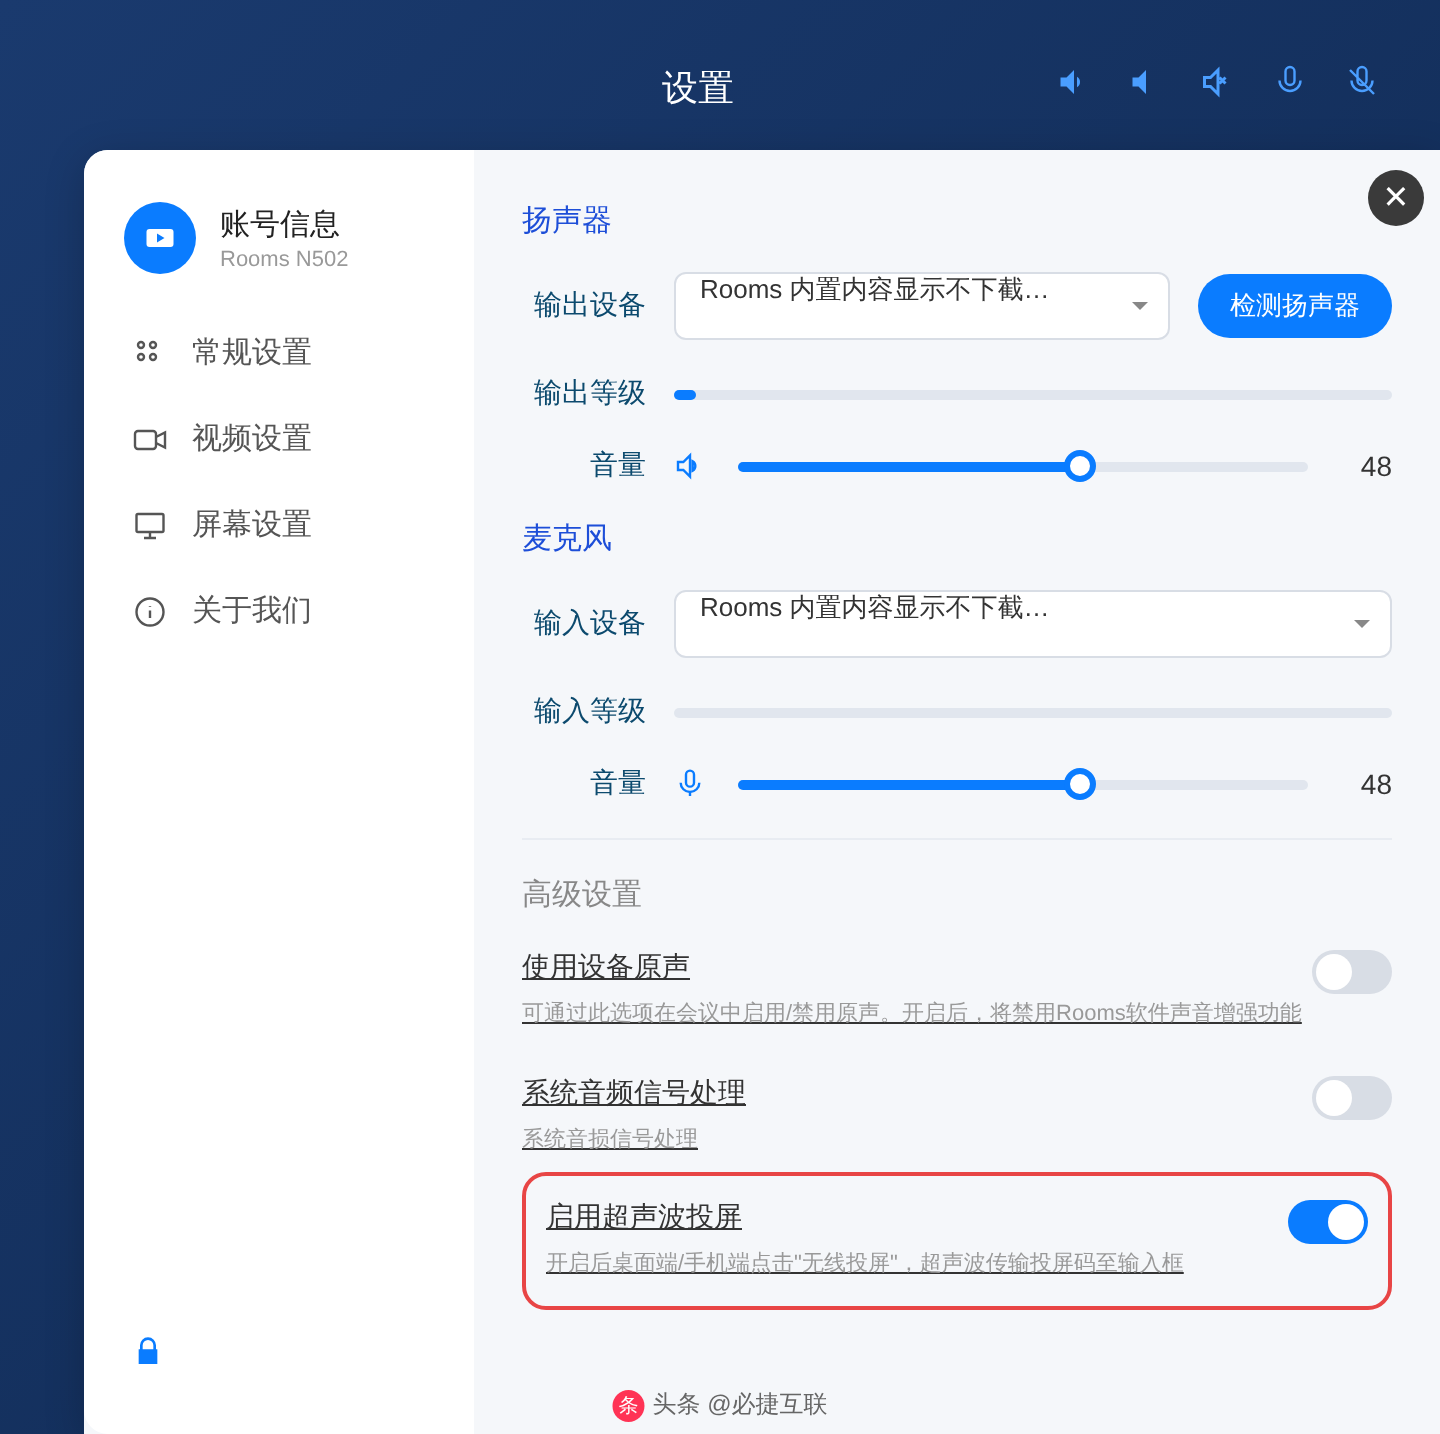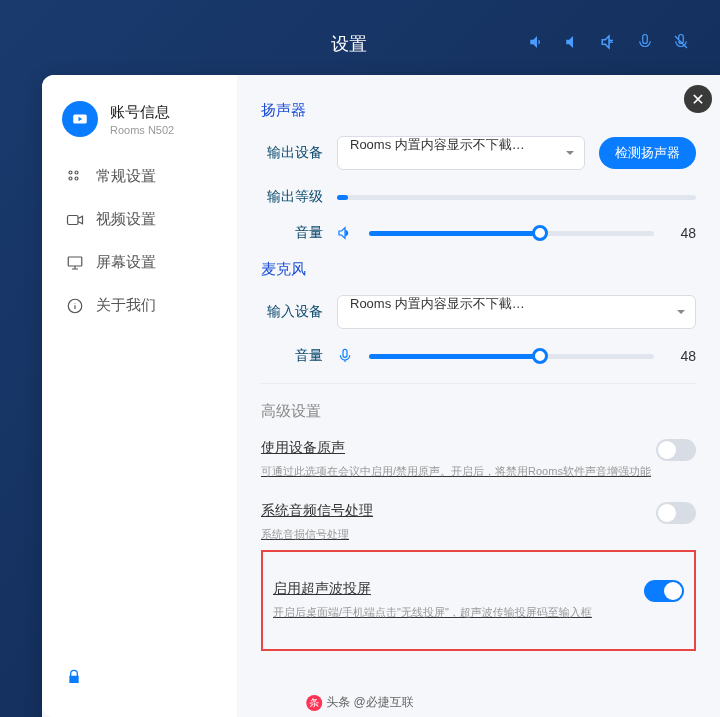--- a/index.html
+++ b/index.html
@@ -57,21 +57,21 @@
 .adv-label { font-size: 14px; color: #333; margin-bottom: 6px; }
 .adv-desc { font-size: 11px; color: #999; line-height: 1.5; }
 
 .toggle { width: 40px; height: 22px; border-radius: 11px; position: relative; cursor: pointer; flex-shrink: 0; }
 .toggle.off { background: #d8dde5; }
 .toggle.on { background: #0a7cff; }
 .toggle::after { content: ""; position: absolute; width: 18px; height: 18px; border-radius: 50%; background: #fff; top: 2px; transition: .2s; }
 .toggle.off::after { left: 2px; }
 .toggle.on::after { left: 20px; }
 
-.highlight-box { border: 2px solid #e84545; border-radius: 0; padding: 28px 10px; margin-top: 4px; }
+.highlight-box { border: 2px solid #e84545; border-radius: 12px; padding: 12px 10px; margin-top: 4px; }
 .highlight-box .adv-row { margin-bottom: 0; }
 
 .watermark { position: absolute; bottom: 6px; left: 50%; transform: translateX(-50%); font-size: 12px; color: #666; display: flex; align-items: center; gap: 4px; z-index: 20; }
 .watermark-ico { width: 16px; height: 16px; border-radius: 50%; background: #ff3355; color: #fff; font-size: 10px; display: flex; align-items: center; justify-content: center; }
 </style>
 </head>
 <body>
 
 <div class="topbar">
   <div class="topbar-title">设置</div>
@@ -180,20 +180,26 @@
     </div>
 
     <div class="section-title">麦克风</div>
     <div class="row">
       <span class="row-label">输入设备</span>
       <div class="select">
           <span>Rooms 内置内容显示不下截…</span>
         </div>
     </div>
     <div class="row">
+      <span class="row-label">输入等级</span>
+      <div class="level-bar">
+          <div class="level-fill" style="width:0%"></div>
+        </div>
+    </div>
+    <div class="row">
       <span class="row-label">音量</span>
       <span class="vol-icon">
           <svg viewBox="0 0 24 24">
             <path d="M12 2a3 3 0 0 0-3 3v6a3 3 0 0 0 6 0V5a3 3 0 0 0-3-3zm7 9a7 7 0 0 1-14 0M12 18v3"></path>
           </svg>
         </span>
       <div class="slider">
         <div class="slider-fill" style="width:60%"></div>
         <div class="slider-handle" style="left:60%"></div>
       </div>

